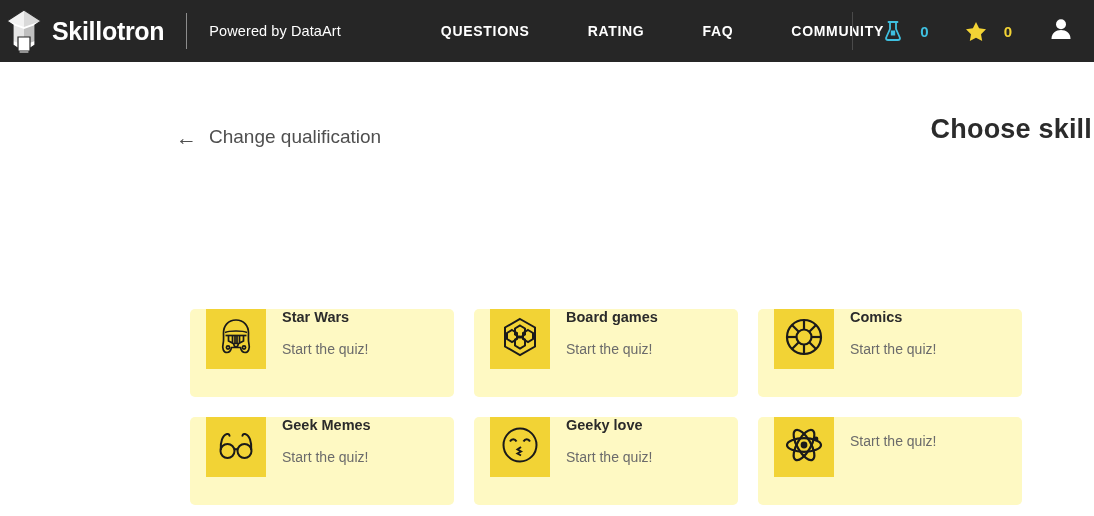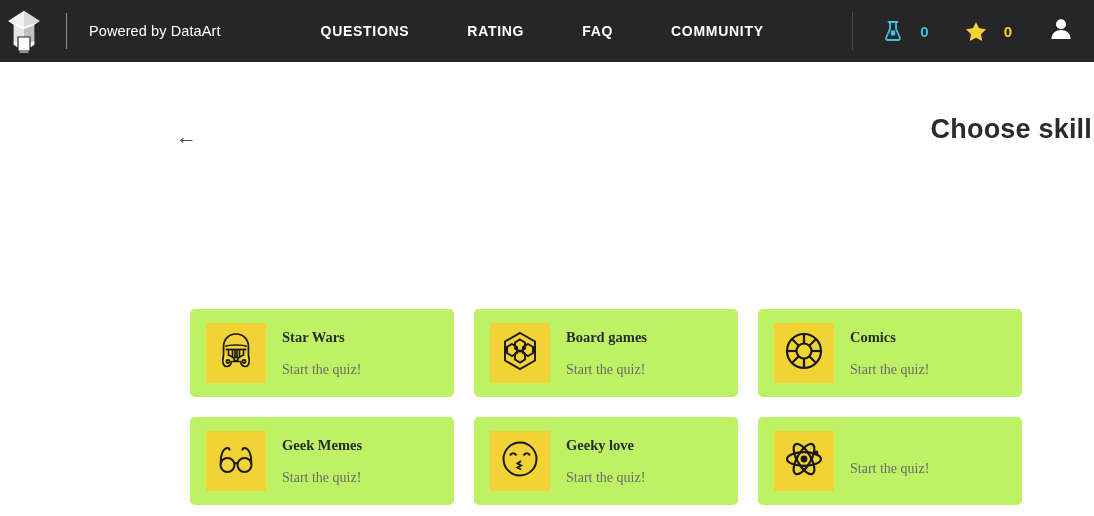--- a/index.html
+++ b/index.html
@@ -143,28 +143,26 @@
     position: absolute;
     left: 190px;
     top: 203px;
     width: 830px;
     display: grid;
     grid-template-columns: 264px 264px 264px;
     column-gap: 20px;
     row-gap: 20px;
   }
   .card {
-    background: #bef264;
+    background: #fef9c3;
     border-radius: 5px;
     height: 88px;
     display: flex;
-    align-items: center;
     padding-left: 16px;
     cursor: pointer;
-    font-family: Liberation Serif, serif;
   }
   .card-icon {
     width: 60px;
     height: 60px;
     background: #f2d335;
     flex: 0 0 auto;
     display: flex;
     align-items: center;
     justify-content: center;
   }
@@ -199,20 +197,21 @@
       <svg class="brand-logo" viewBox="0 0 40 48" fill="none">
         <path d="M20 3 L37 14 L31 18 L31 38 L25 42 L25 46 L15 46 L15 42 L9 38 L9 18 L3 14 Z" fill="#ffffff"></path>
         <path d="M20 3 L37 14 L20 20 Z" fill="#d9d9d9"></path>
         <path d="M20 3 L3 14 L20 20 Z" fill="#f2f2f2"></path>
         <path d="M9 18 L20 22 L20 38 L9 34 Z" fill="#e6e6e6"></path>
         <path d="M31 18 L20 22 L20 38 L31 34 Z" fill="#bfbfbf"></path>
         <path d="M20 3 L37 14 L31 18 L31 38 L25 42 L25 46 L15 46 L15 42 L9 38 L9 18 L3 14 Z" stroke="#262626" stroke-width="1.2" fill="none"></path>
         <path d="M14 30 L26 30 L26 44 L14 44 Z" fill="#ffffff" stroke="#262626" stroke-width="1.2"></path>
       </svg>
     </span>
+    <span class="brand-name">Skillotron</span>
   </div>
 
   <div class="brand-sep"></div>
 
   <div class="brand-powered">Powered by DataArt</div>
 
   <nav class="nav">
     <span class="nav-item">QUESTIONS</span>
     <span class="nav-item">RATING</span>
     <span class="nav-item">FAQ</span>
@@ -251,20 +250,21 @@
       </span>
     </div>
   </div>
 </div>
 
 <div class="main">
 
   <div class="topbar">
     <div class="back-link">
       <span class="back-arrow">←</span>
+      <span class="back-label">Change qualification</span>
     </div>
     <div class="page-title">Choose skill</div>
   </div>
 
   <div class="grid">
 
     <div class="card">
       <div class="card-icon">
         <span>
           <svg width="42" height="42" viewBox="0 0 42 42" fill="none" stroke="#1a1a1a" stroke-width="1.7">

